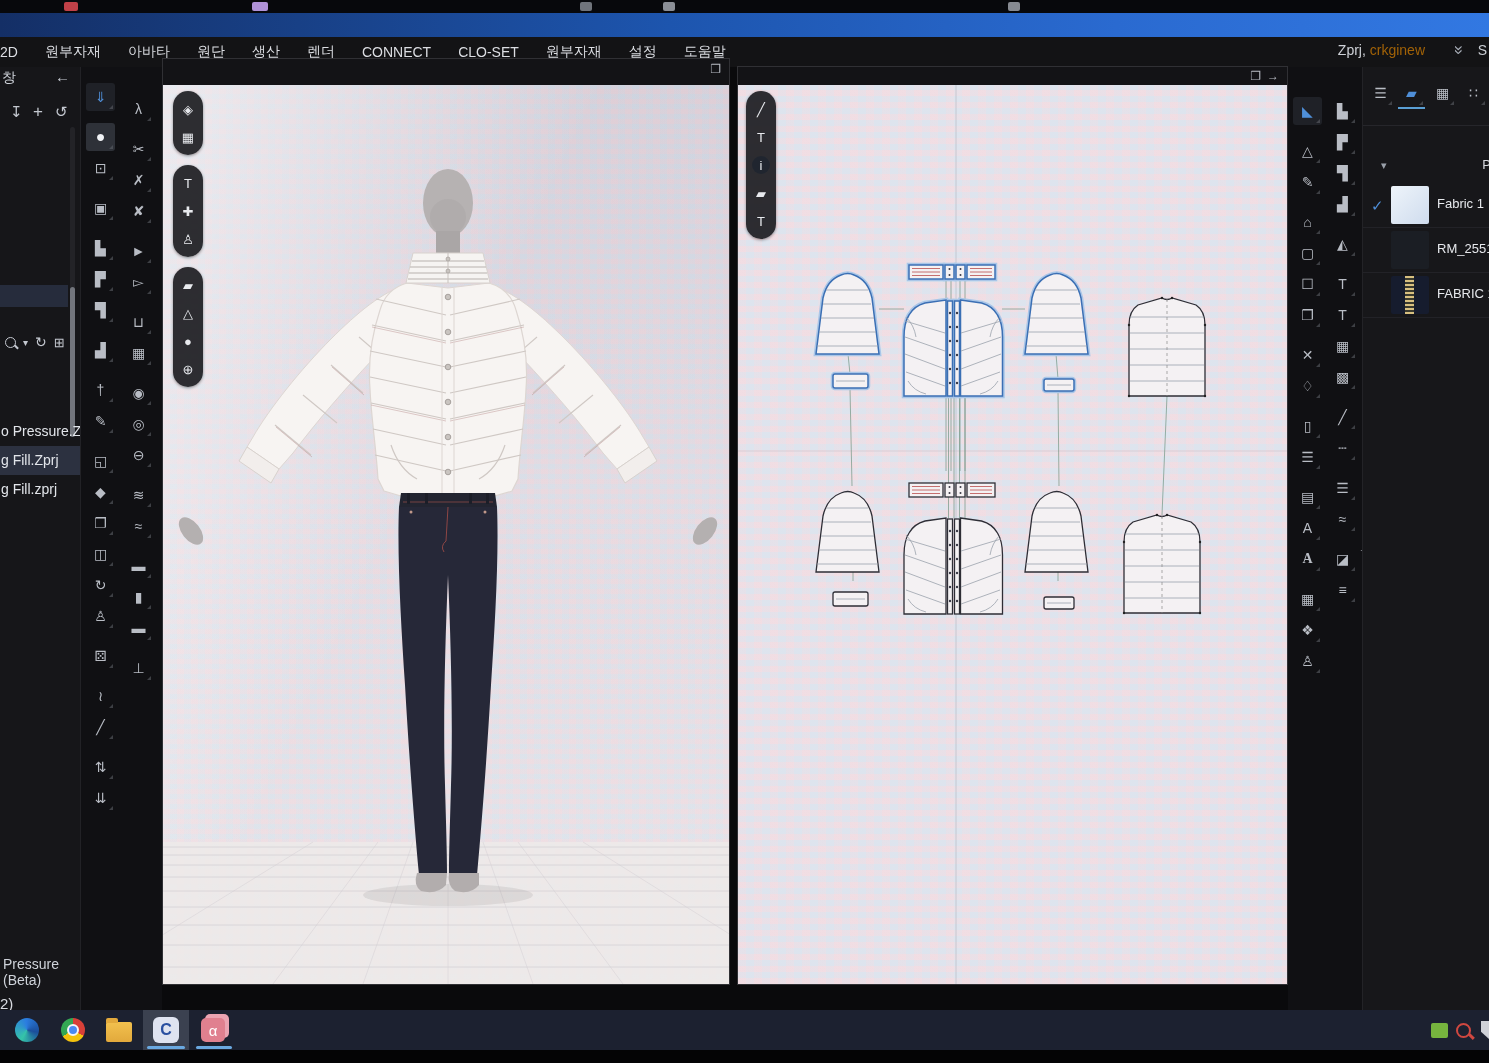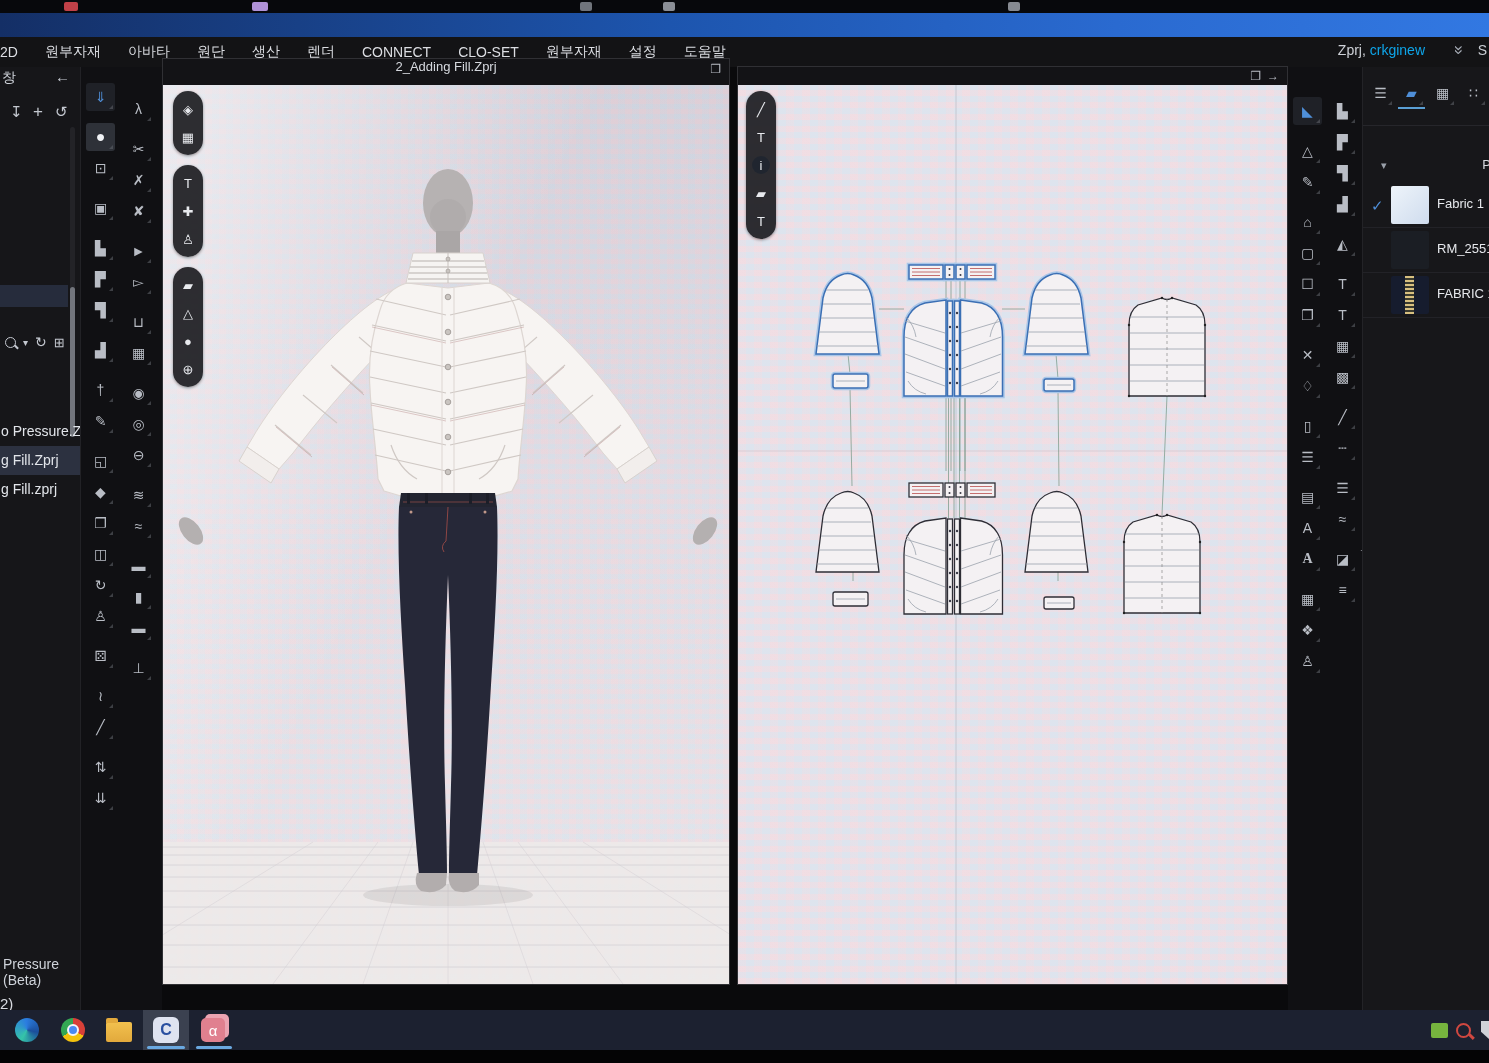--- a/index.html
+++ b/index.html
@@ -8,21 +8,21 @@
   .abs{position:absolute;}
   
   #top-sliver{left:0;top:0;width:1489px;height:13px;background:#07080c;}
   .sq{position:absolute;top:2px;height:9px;border-radius:2px;}
   #blue-bar{left:0;top:13px;width:1489px;height:24px;
             background:linear-gradient(90deg,#142f66,#1d55ae 45%,#2a6ad0 75%,#3278e2);}
   #menu-bar{left:0;top:37px;width:1489px;height:30px;background:#131315;display:flex;
             align-items:center;gap:27px;box-sizing:border-box;}
   .menu-item{font-size:14px;color:#dcdee3;white-space:nowrap;cursor:default;}
   #greeting{right:64px;top:42px;font-size:14px;color:#cfd2d8;}
-  #greeting b{color:#0ea5e9;font-weight:normal;}
+  #greeting b{color:#a16207;font-weight:normal;}
   #dbl-chevron{right:26px;top:40px;font-size:17px;color:#a8aeb8;transform:rotate(90deg);}
   #clipped-s{right:2px;top:42px;font-size:14px;color:#c8ccd2;}
   
   #left-panel{left:0;top:67px;width:80px;height:943px;background:#161619;border-right:1px solid #222226;}
   #lp-header{position:absolute;left:0;top:0;width:100%;height:22px;}
   #lp-title{position:absolute;left:2px;top:2px;font-size:14px;color:#cfd3da;}
   #lp-back{position:absolute;right:10px;top:1px;font-size:15px;color:#c8ccd4;}
   .lp-ico{position:absolute;font-size:15px;color:#c4c8d0;}
   #lp-scroll{position:absolute;right:5px;top:60px;width:5px;height:290px;background:#232327;border-radius:3px;}
   #lp-thumb{position:absolute;left:0;top:160px;width:5px;height:150px;background:#72757c;border-radius:3px;}
@@ -208,21 +208,20 @@
         <div class="tb gap">≋</div>
         <div class="tb">≈</div>
         <div class="tb gap">▬</div>
         <div class="tb">▮</div>
         <div class="tb">▬</div>
         <div class="tb gap">⊥</div>
       </div>
   </div>
 
   <div class="abs" id="win3d">
-    <div class="win-title">2_Adding Fill.Zprj</div>
     <span class="win-btn" style="right:8px;">❐</span>
     <div id="vp3d">
       <div class="streak"></div>
       <svg width="566" height="899" viewBox="0 0 566 899">
 
         <g>
           <rect x="0" y="757" width="566" height="142" fill="#edeae9" opacity="0.85"></rect>
           <g stroke="#d3ced3" stroke-width="0.8" opacity="0.9">
             <line x1="0" y1="762" x2="566" y2="762"></line>
               <line x1="0" y1="770" x2="566" y2="770"></line>

